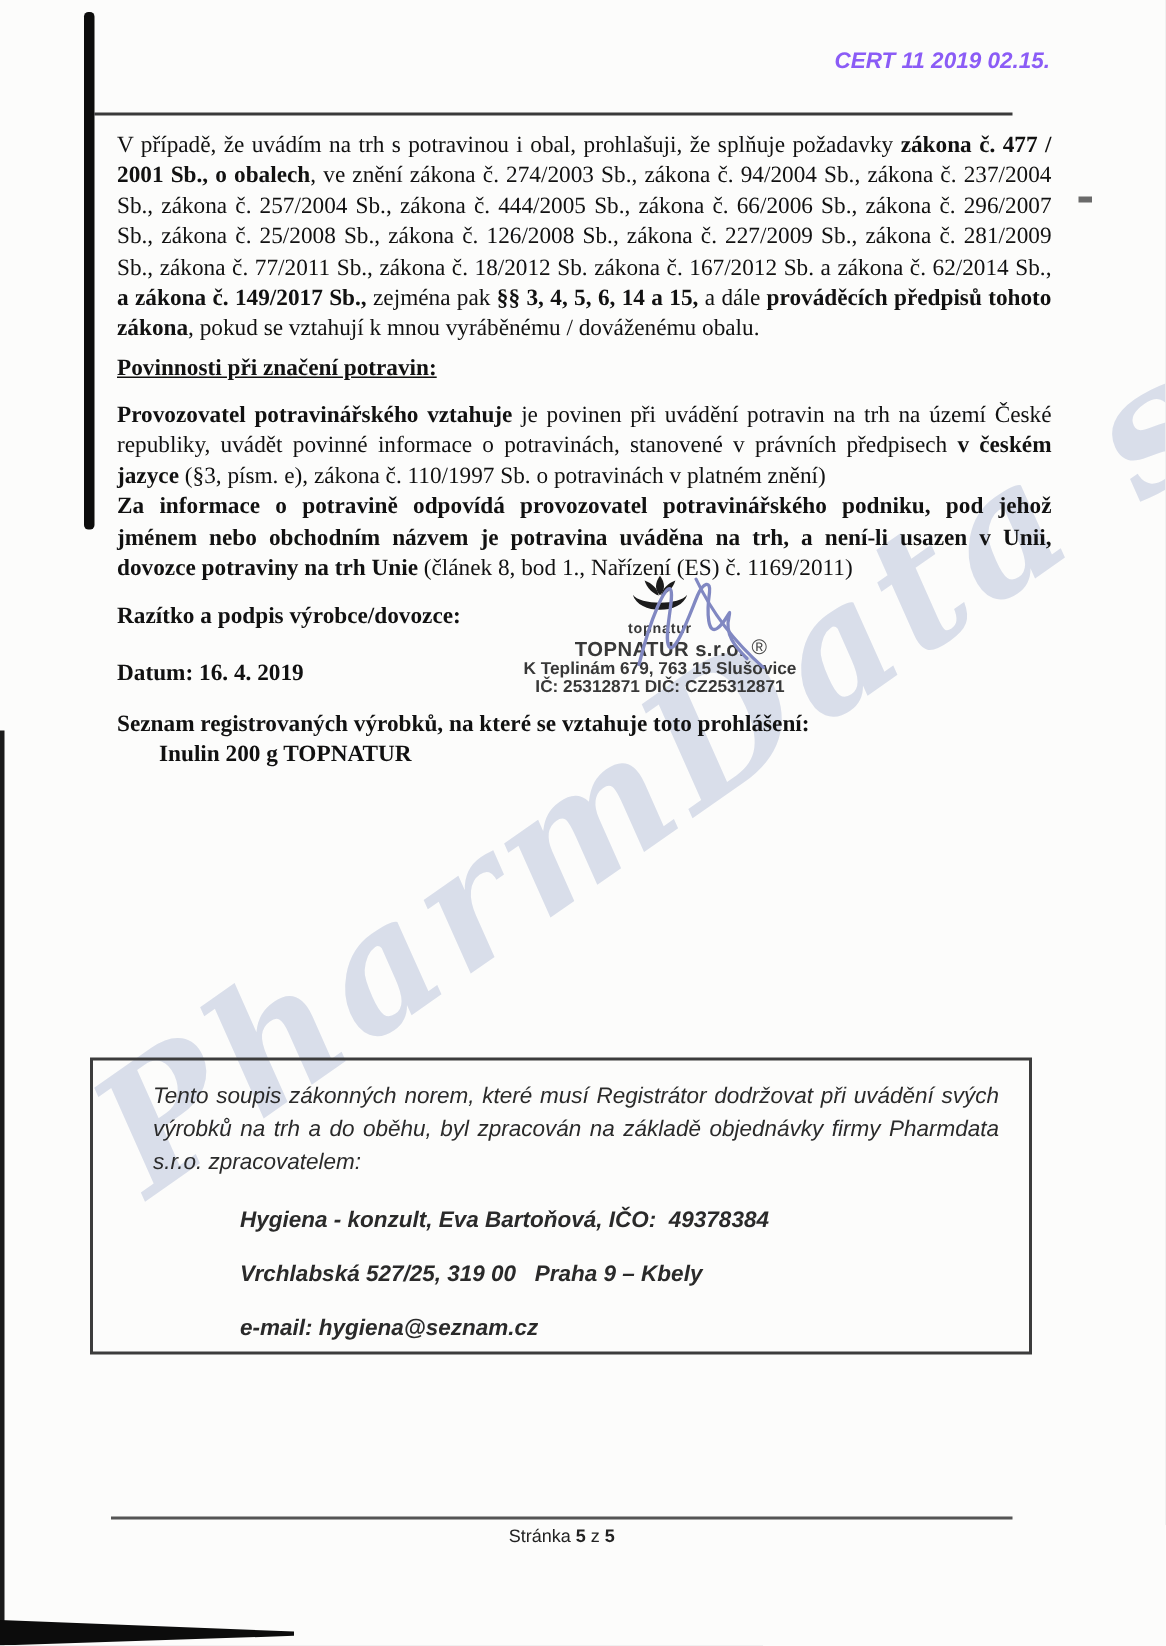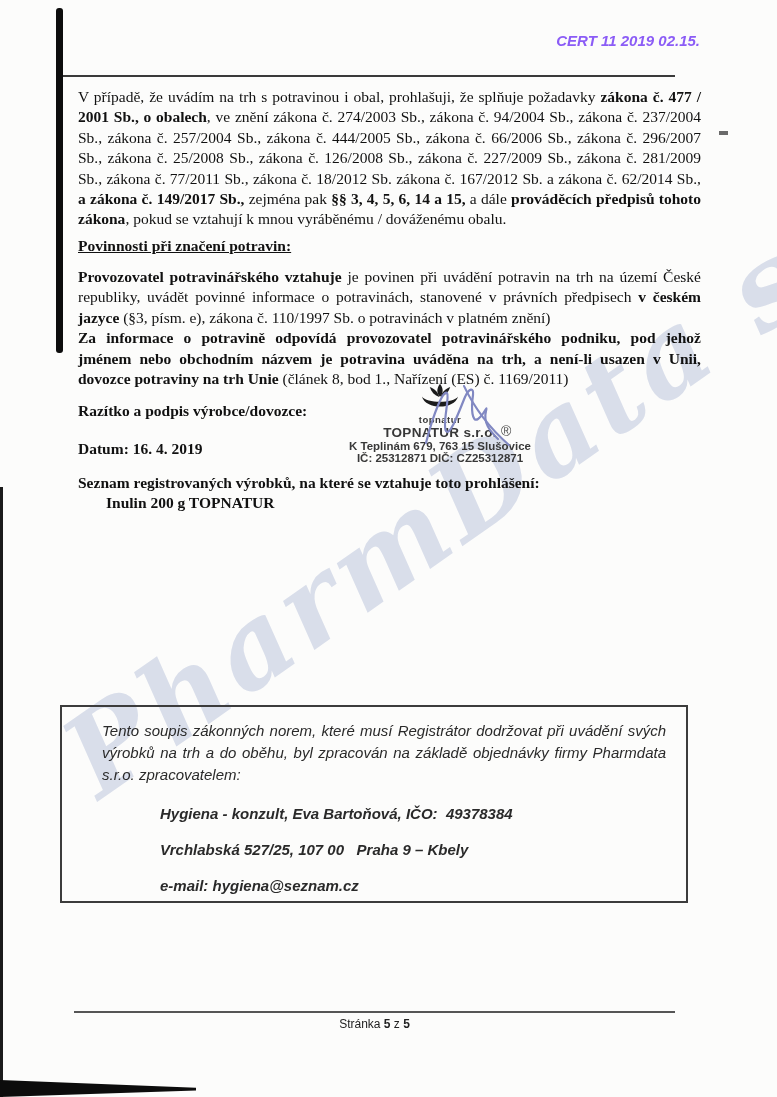--- a/index.html
+++ b/index.html
@@ -136,21 +136,21 @@
       <path d="M6 62 C14 30 24 8 27 12 C30 16 22 44 26 50 C30 56 40 28 45 16 C49 7 54 6 53 14 C51 28 52 42 58 38 C64 34 68 22 66 30 C63 42 70 50 78 58" fill="none" stroke="#8188c2" stroke-width="2.2" stroke-linecap="round"></path>
       <path d="M44 5 C53 24 66 44 89 64" fill="none" stroke="#8188c2" stroke-width="2" stroke-linecap="round"></path>
     </svg>
 
     <div class="products-heading">Seznam registrovaných výrobků, na které se vztahuje toto prohlášení:</div>
     <div class="products-item">Inulin 200 g TOPNATUR</div>
 
     <div class="note-box">
       <div class="note-intro">Tento soupis zákonných norem, které musí Registrátor dodržovat při uvádění svých výrobků na trh a do oběhu, byl zpracován na základě objednávky firmy Pharmdata s.r.o. zpracovatelem:</div>
       <div class="note-line first">Hygiena - konzult, Eva Bartoňová, IČO:  49378384</div>
-      <div class="note-line">Vrchlabská 527/25, 107 00   Praha 9 – Kbely</div>
+      <div class="note-line">Vrchlabská 527/25, 319 00   Praha 9 – Kbely</div>
       <div class="note-line">e-mail: hygiena@seznam.cz</div>
     </div>
 
     <div class="footer-rule"></div>
     <div class="footer-text"><span>Stránka </span><b>5</b><span> z </span><b>5</b></div>
 
   </div>
 </div>
 
 </body></html>

